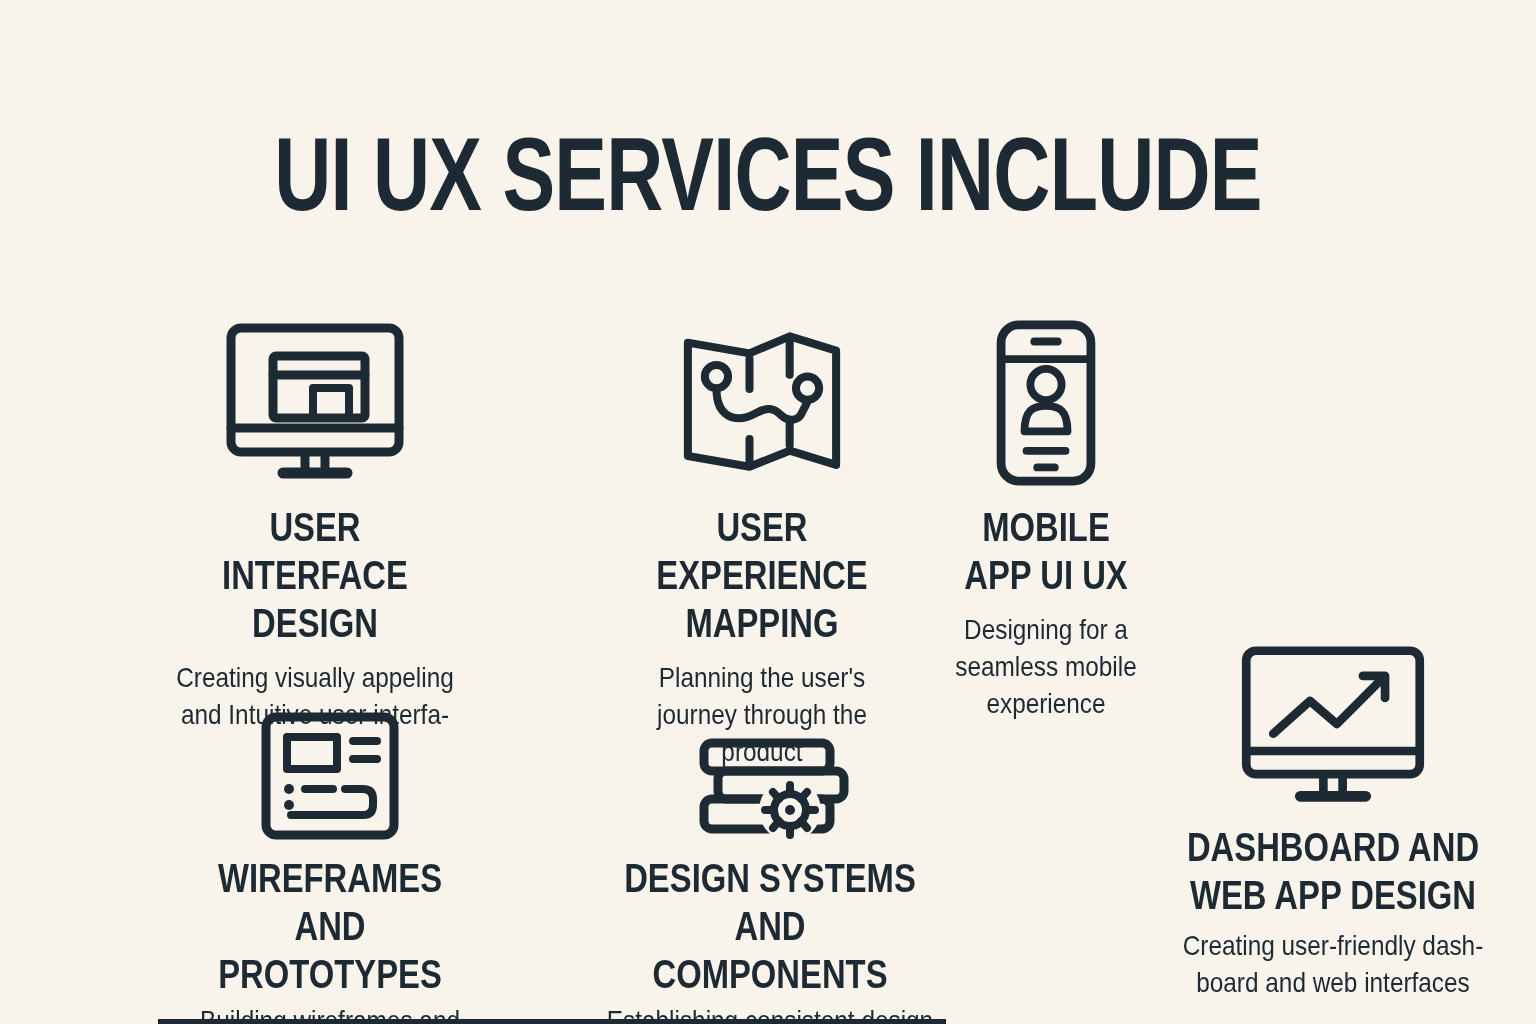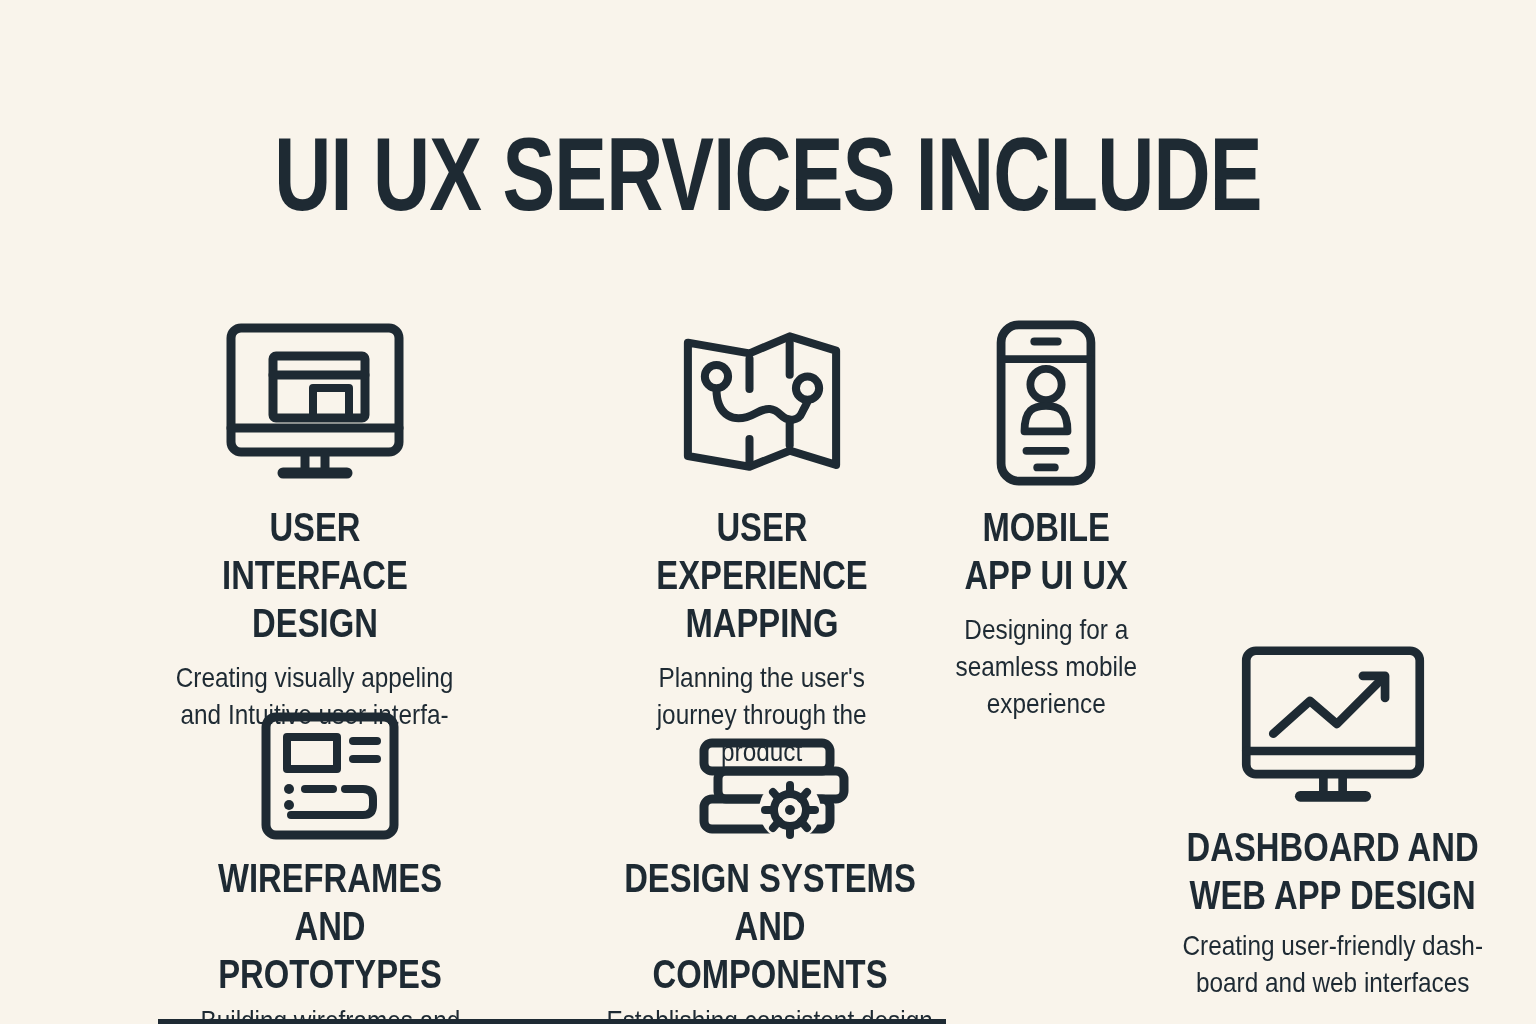--- a/index.html
+++ b/index.html
@@ -11,21 +11,21 @@
     background:var(--bg); color:var(--ink);
     font-family:"Liberation Sans", sans-serif;
     text-decoration:underline;
   }
   .title {
     position:absolute; left:0; right:0; top:120px; margin:0;
     text-align:center; font-size:104px; font-weight:bold; line-height:1.05;
     letter-spacing:-1px; color:var(--ink);
     transform:scaleX(0.76);
   }
-  .service { position:absolute; display:flex; flex-direction:column; align-items:center; }
+  .service { position:absolute; display:flex; flex-direction:column; }
   .icon-wrap { display:flex; justify-content:center; align-items:flex-start; width:100%; }
   .icon-wrap svg { display:block; }
   .svc-title {
     margin:0; font-weight:bold; font-size:41px; line-height:48px;
     text-align:center; white-space:pre-line; transform:scaleX(0.80);
   }
   .svc-desc {
     margin:12px 0 0 0; font-size:28px; line-height:37px;
     text-align:center; white-space:pre-line; transform:scaleX(0.87);
   }

